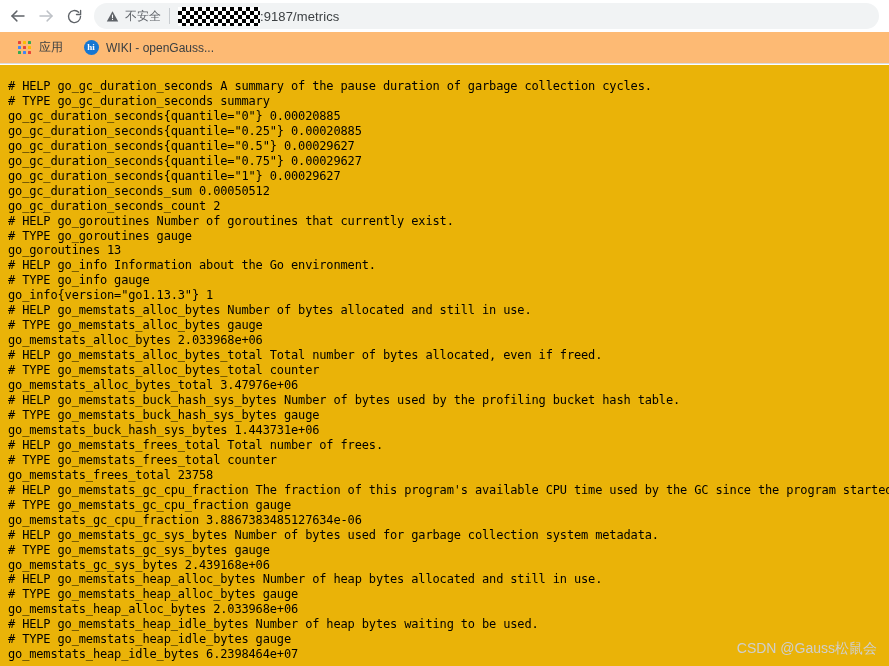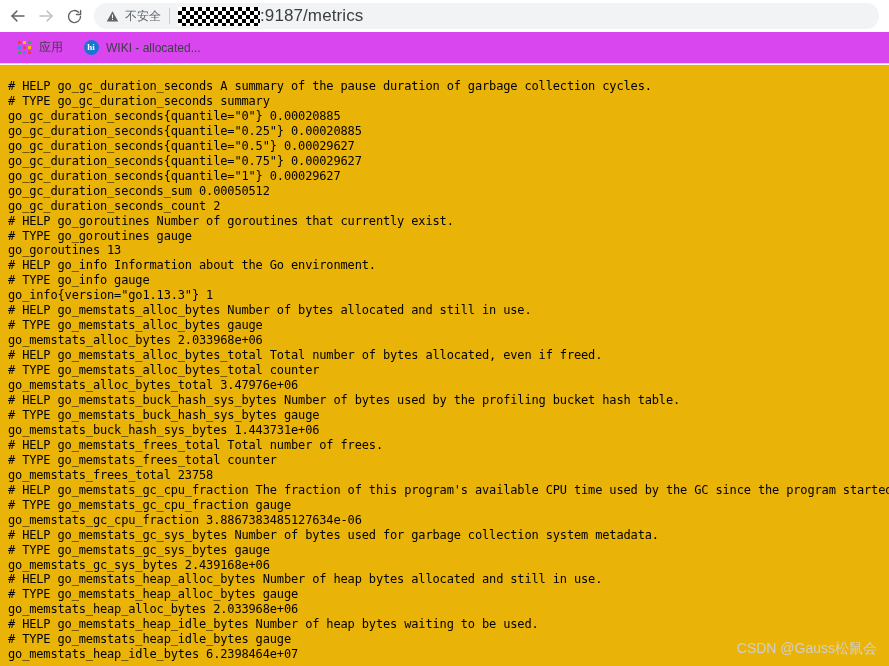--- a/index.html
+++ b/index.html
@@ -78,36 +78,36 @@
     height: 19px;
     flex: 0 0 auto;
     background-image:
       linear-gradient(45deg, #000 25%, transparent 25%, transparent 75%, #000 75%),
       linear-gradient(45deg, #000 25%, transparent 25%, transparent 75%, #000 75%);
     background-size: 8px 8px;
     background-position: 0 0, 4px 4px;
     background-color: #ffffff;
   }
   .omnibox-url {
-    font-size: 17px;
+    font-size: 13px;
     color: #3c4043;
     white-space: nowrap;
     flex: 0 0 auto;
     letter-spacing: 0.1px;
   }
 
   
   .bookmarks-bar {
     height: 32px;
     display: flex;
     align-items: center;
     padding: 0 8px;
     box-sizing: border-box;
     border-bottom: 1px solid #dadce0;
-    background: #d946ef;
+    background: #fdba74;
   }
   .bookmark {
     display: flex;
     align-items: center;
     height: 24px;
     padding: 0 8px;
     border-radius: 4px;
     cursor: pointer;
     margin-right: 4px;
     white-space: nowrap;
@@ -251,21 +251,21 @@
         </span>
       </span>
       <span class="bookmark-label">应用</span>
     </div>
 
 
     <div class="bookmark">
       <span class="bm-icon">
         <span class="wiki-icon">hi</span>
       </span>
-      <span class="bookmark-label">WIKI - allocated...</span>
+      <span class="bookmark-label">WIKI - openGauss...</span>
     </div>
 
   </div>
 </div>
 
 <div class="page-body">
   <pre class="metrics-pre"># HELP go_gc_duration_seconds A summary of the pause duration of garbage collection cycles.
 # TYPE go_gc_duration_seconds summary
 go_gc_duration_seconds{quantile="0"} 0.00020885
 go_gc_duration_seconds{quantile="0.25"} 0.00020885

